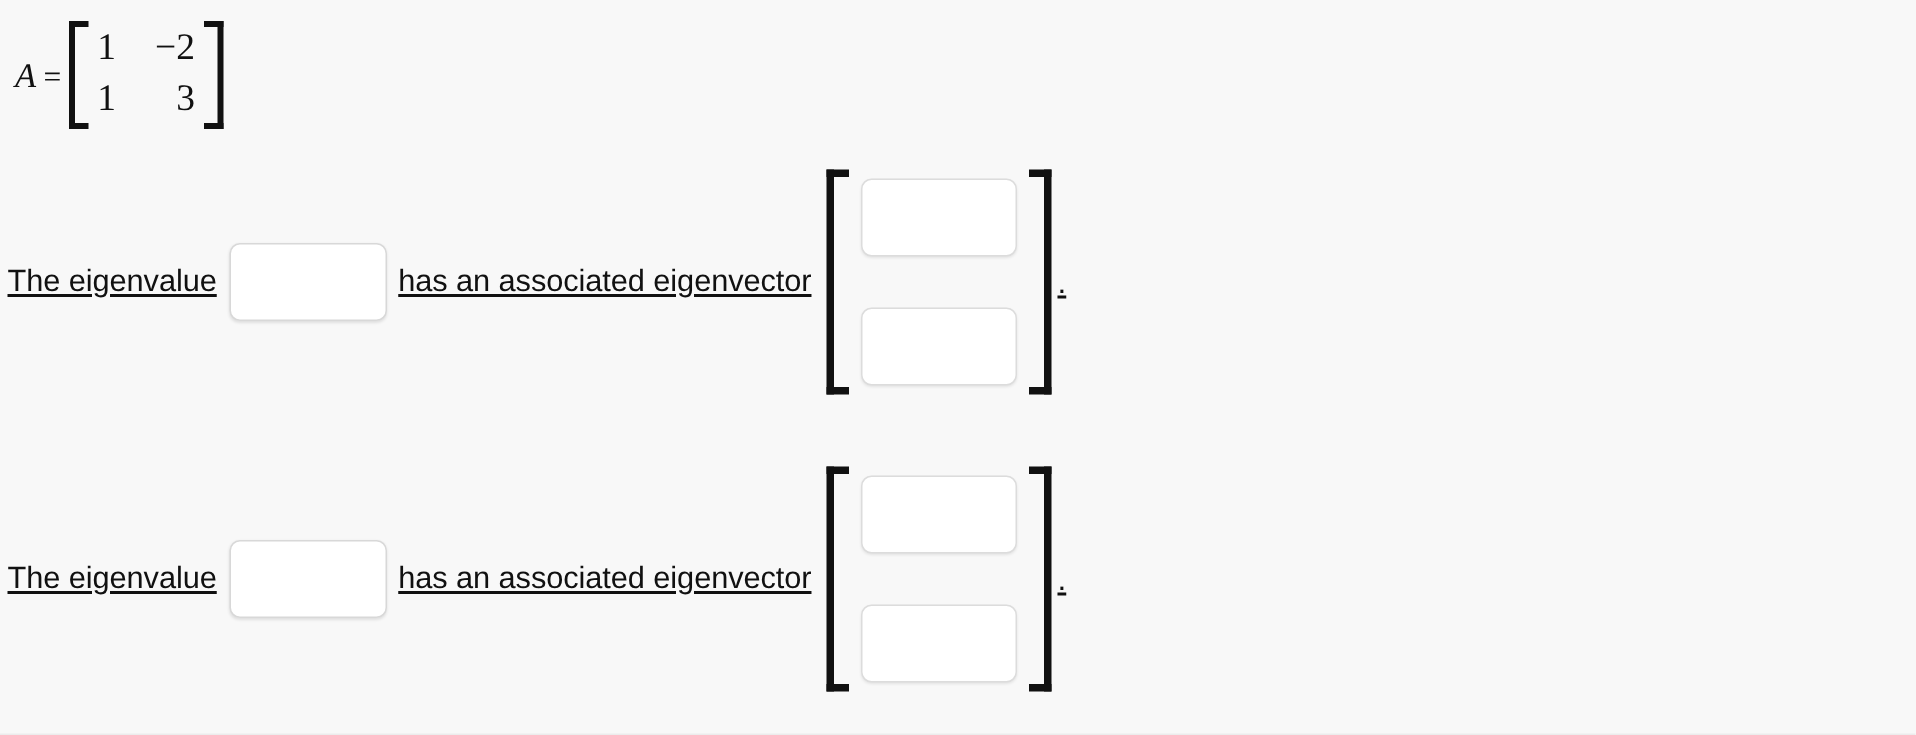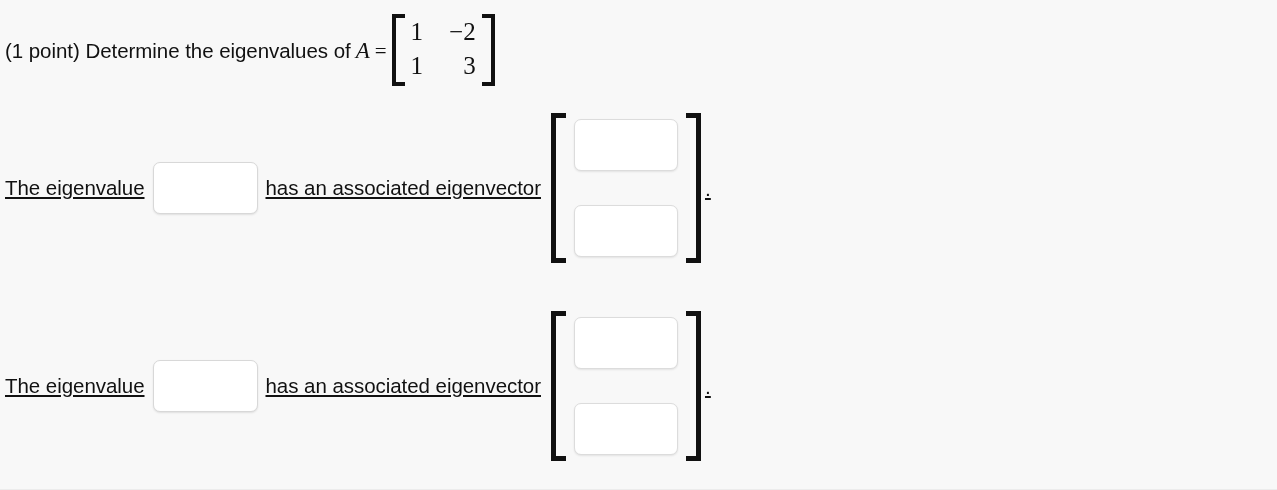--- a/index.html
+++ b/index.html
@@ -198,21 +198,20 @@
     font-size: 21px;
     align-self: center;
     padding-left: 4px;
     line-height: 1;
   }
 </style>
 </head>
 <body>
 
 <div class="problem-line">
-  <span class="stmt-text">(1 point) Determine the eigenvalues of</span>
   <span class="math-var">A</span>
   <span class="math-eq">=</span>
 
   <span class="matrix-wrap">
     <span class="brk brk-l">
       <span class="brk-cap"></span>
     </span>
     <span class="matrix-grid">
       <span>1</span>
       <span>−2</span>

